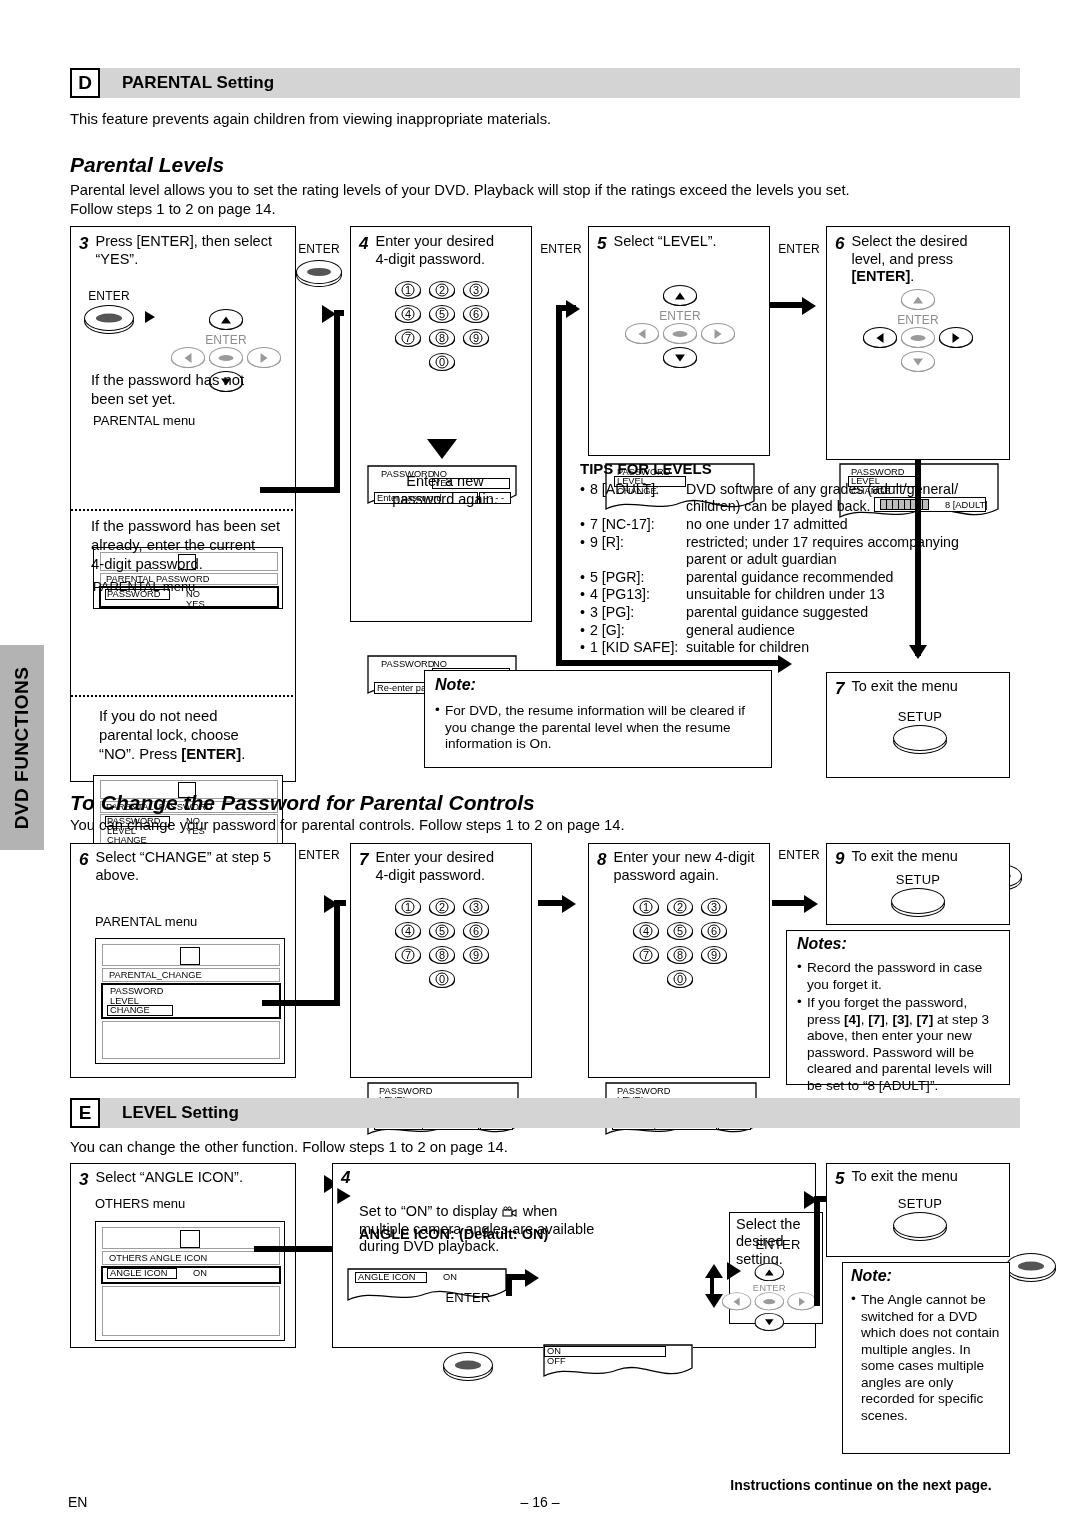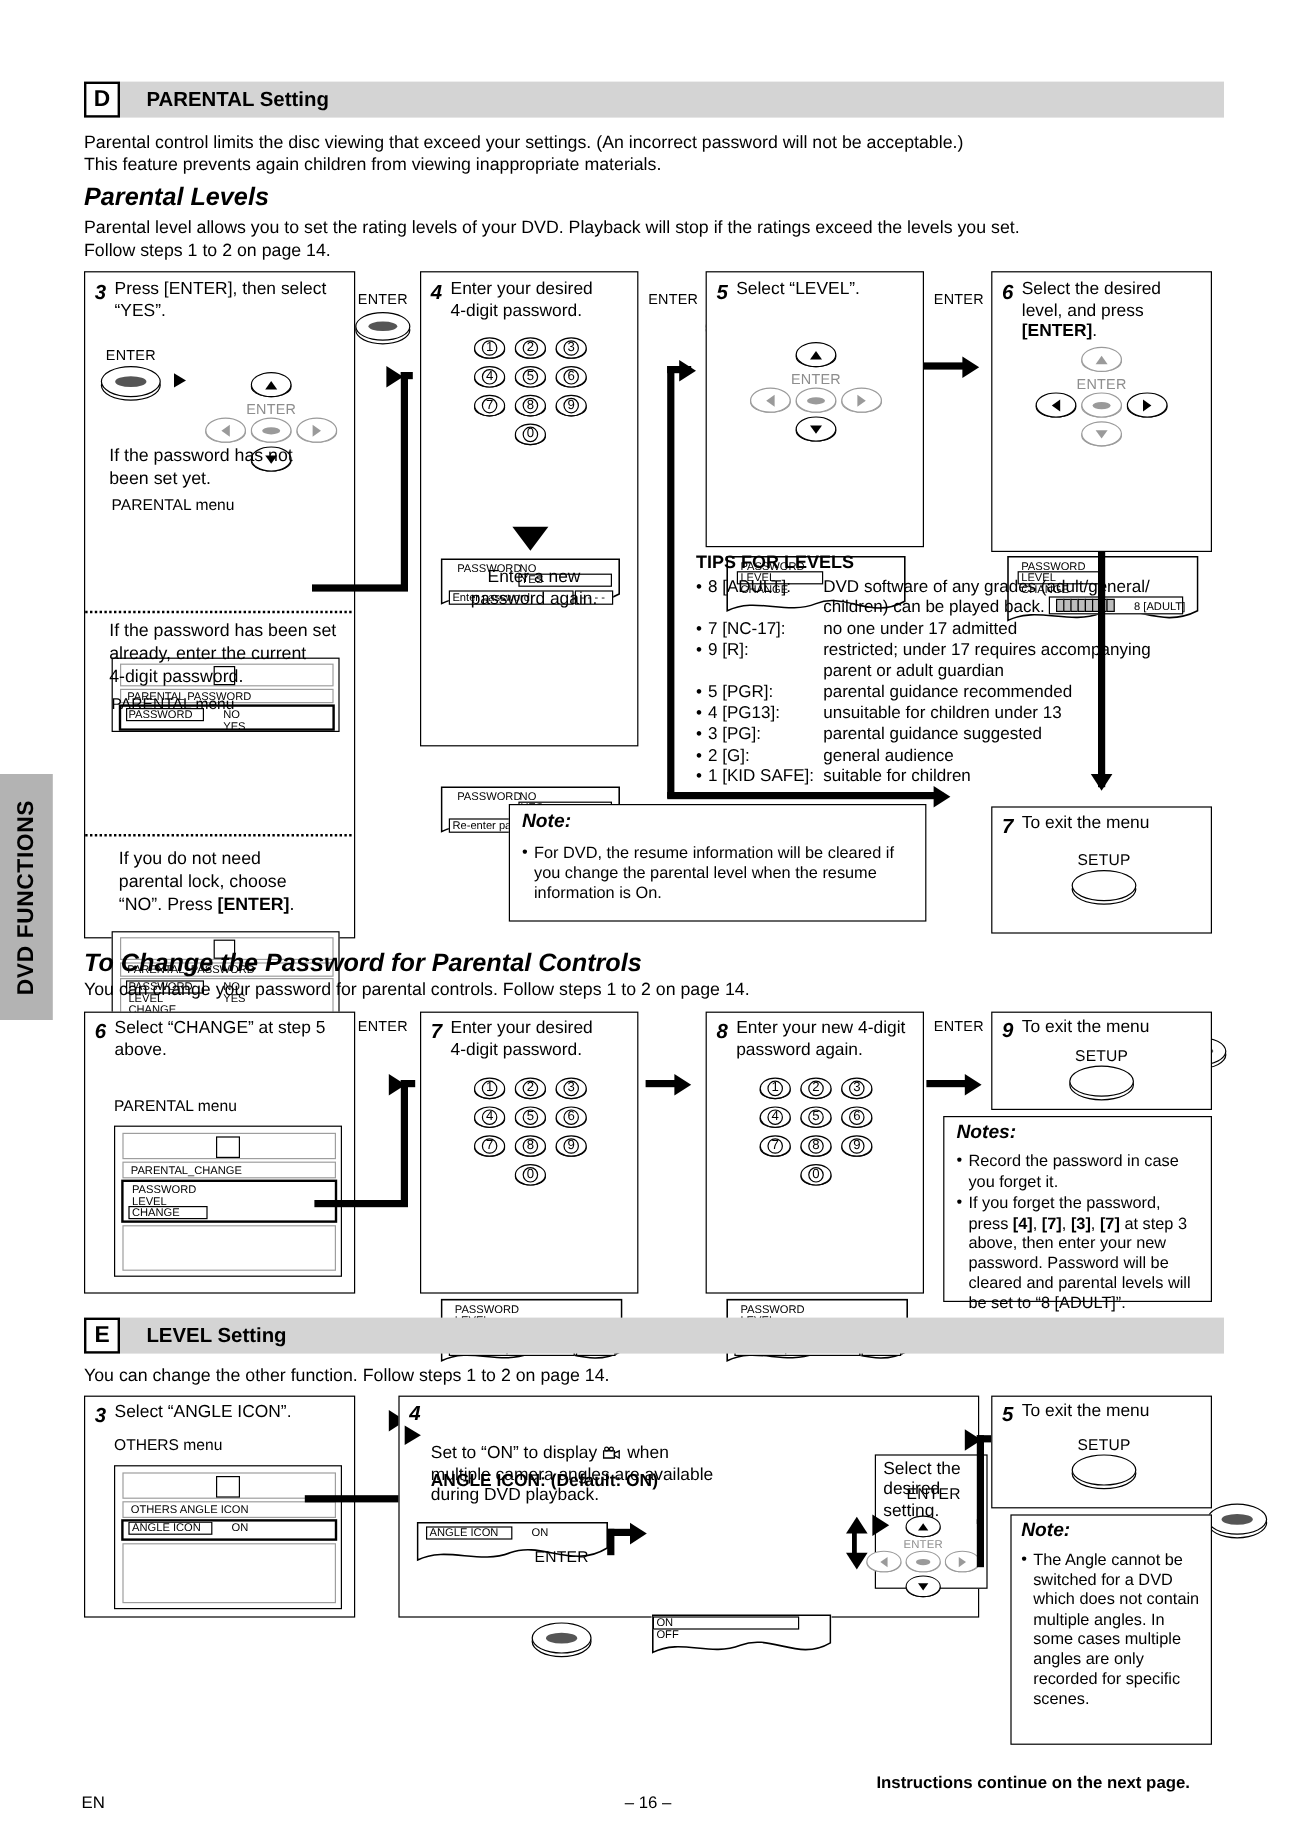--- a/index.html
+++ b/index.html
@@ -162,21 +162,20 @@
     <span class="lab">DVD FUNCTIONS</span>
   </div>
 
   
   <div class="abs sec-head" style="left:70px; top:68px; width:950px;">
     <div class="sec-letter">D</div>
     <div class="sec-bar">PARENTAL Setting</div>
   </div>
 
   <div class="abs para" style="left:70px; top:110px; width:950px;">
-    <div>Parental control limits the disc viewing that exceed your settings. (An incorrect password will not be acceptable.)</div>
     <div>This feature prevents again children from viewing inappropriate materials.</div>
   </div>
 
   <div class="abs ital-head" style="left:70px; top:152px;">Parental Levels</div>
   <div class="abs para" style="left:70px; top:181px; width:950px;">
     <div>Parental level allows you to set the rating levels of your DVD. Playback will stop if the ratings exceed the levels you set.</div>
     <div>Follow steps 1 to 2 on page 14.</div>
   </div>
 
   

